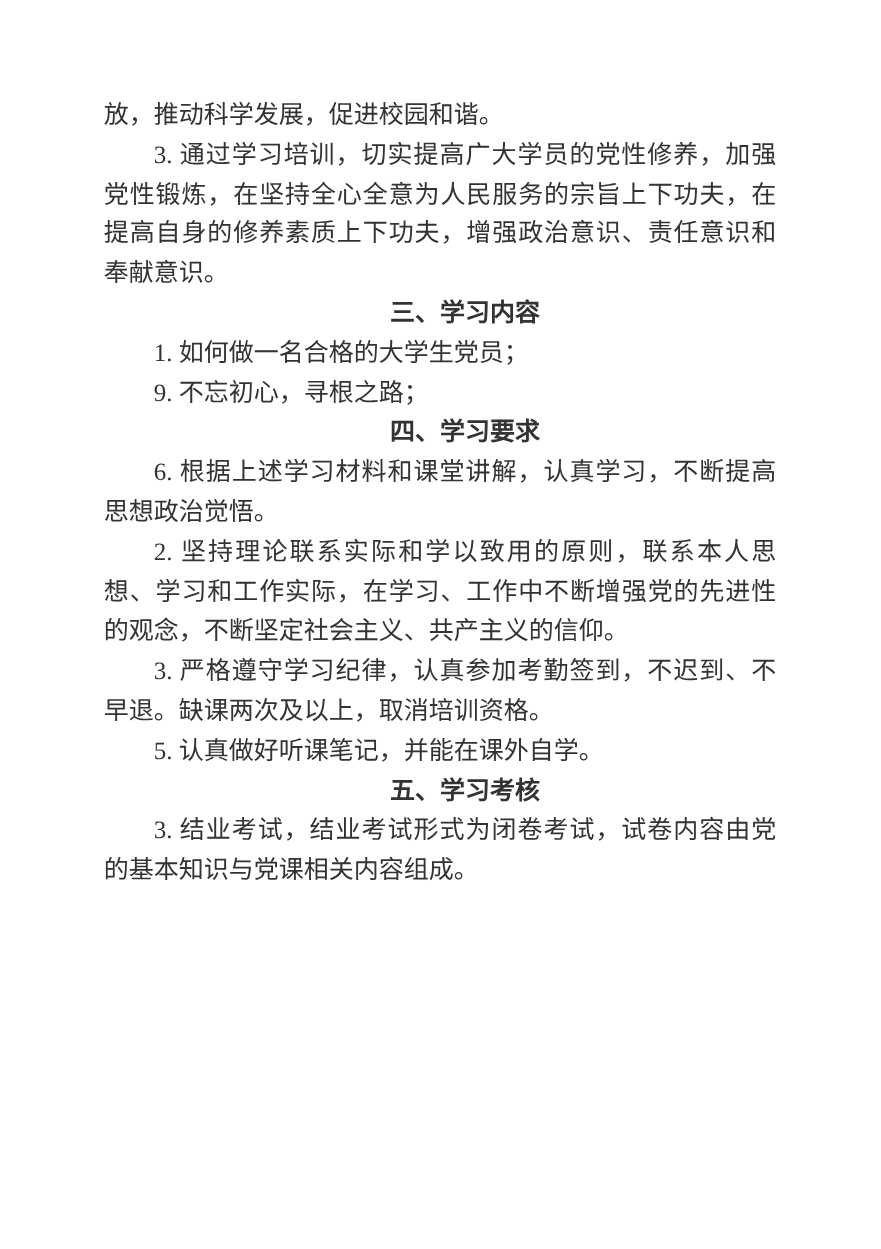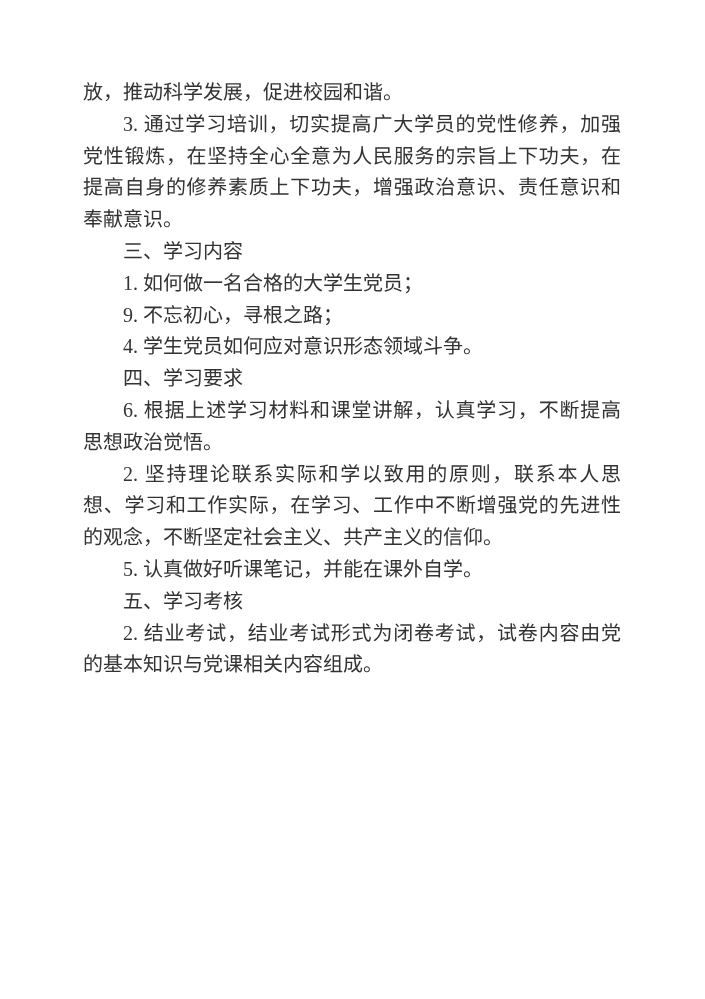--- a/index.html
+++ b/index.html
@@ -27,33 +27,33 @@
   .page p {
     margin: 0;
     padding: 0;
     text-indent: 2em;
     word-break: break-all;
   }
   .page p.continuation {
     text-indent: 0;
   }
   .page p.heading {
-    font-weight: 400;
-    text-align: left;
+    font-weight: 700;
+    text-align: center;
   }
 </style>
 </head>
 <body>
 
 <div class="page">
   <p class="continuation">放，推动科学发展，促进校园和谐。</p>
   <p>3. 通过学习培训，切实提高广大学员的党性修养，加强党性锻炼，在坚持全心全意为人民服务的宗旨上下功夫，在提高自身的修养素质上下功夫，增强政治意识、责任意识和奉献意识。</p>
   <p class="heading">三、学习内容</p>
   <p>1. 如何做一名合格的大学生党员；</p>
   <p>9. 不忘初心，寻根之路；</p>
-  <p>4. 学生党员如何应对意识形态领域斗争。</p>
   <p class="heading">四、学习要求</p>
   <p>6. 根据上述学习材料和课堂讲解，认真学习，不断提高思想政治觉悟。</p>
   <p>2. 坚持理论联系实际和学以致用的原则，联系本人思想、学习和工作实际，在学习、工作中不断增强党的先进性的观念，不断坚定社会主义、共产主义的信仰。</p>
+  <p>3. 严格遵守学习纪律，认真参加考勤签到，不迟到、不早退。缺课两次及以上，取消培训资格。</p>
   <p>5. 认真做好听课笔记，并能在课外自学。</p>
   <p class="heading">五、学习考核</p>
-  <p>2.  结业考试，结业考试形式为闭卷考试，试卷内容由党的基本知识与党课相关内容组成。</p>
+  <p>3.  结业考试，结业考试形式为闭卷考试，试卷内容由党的基本知识与党课相关内容组成。</p>
 </div>
 
 </body></html>

